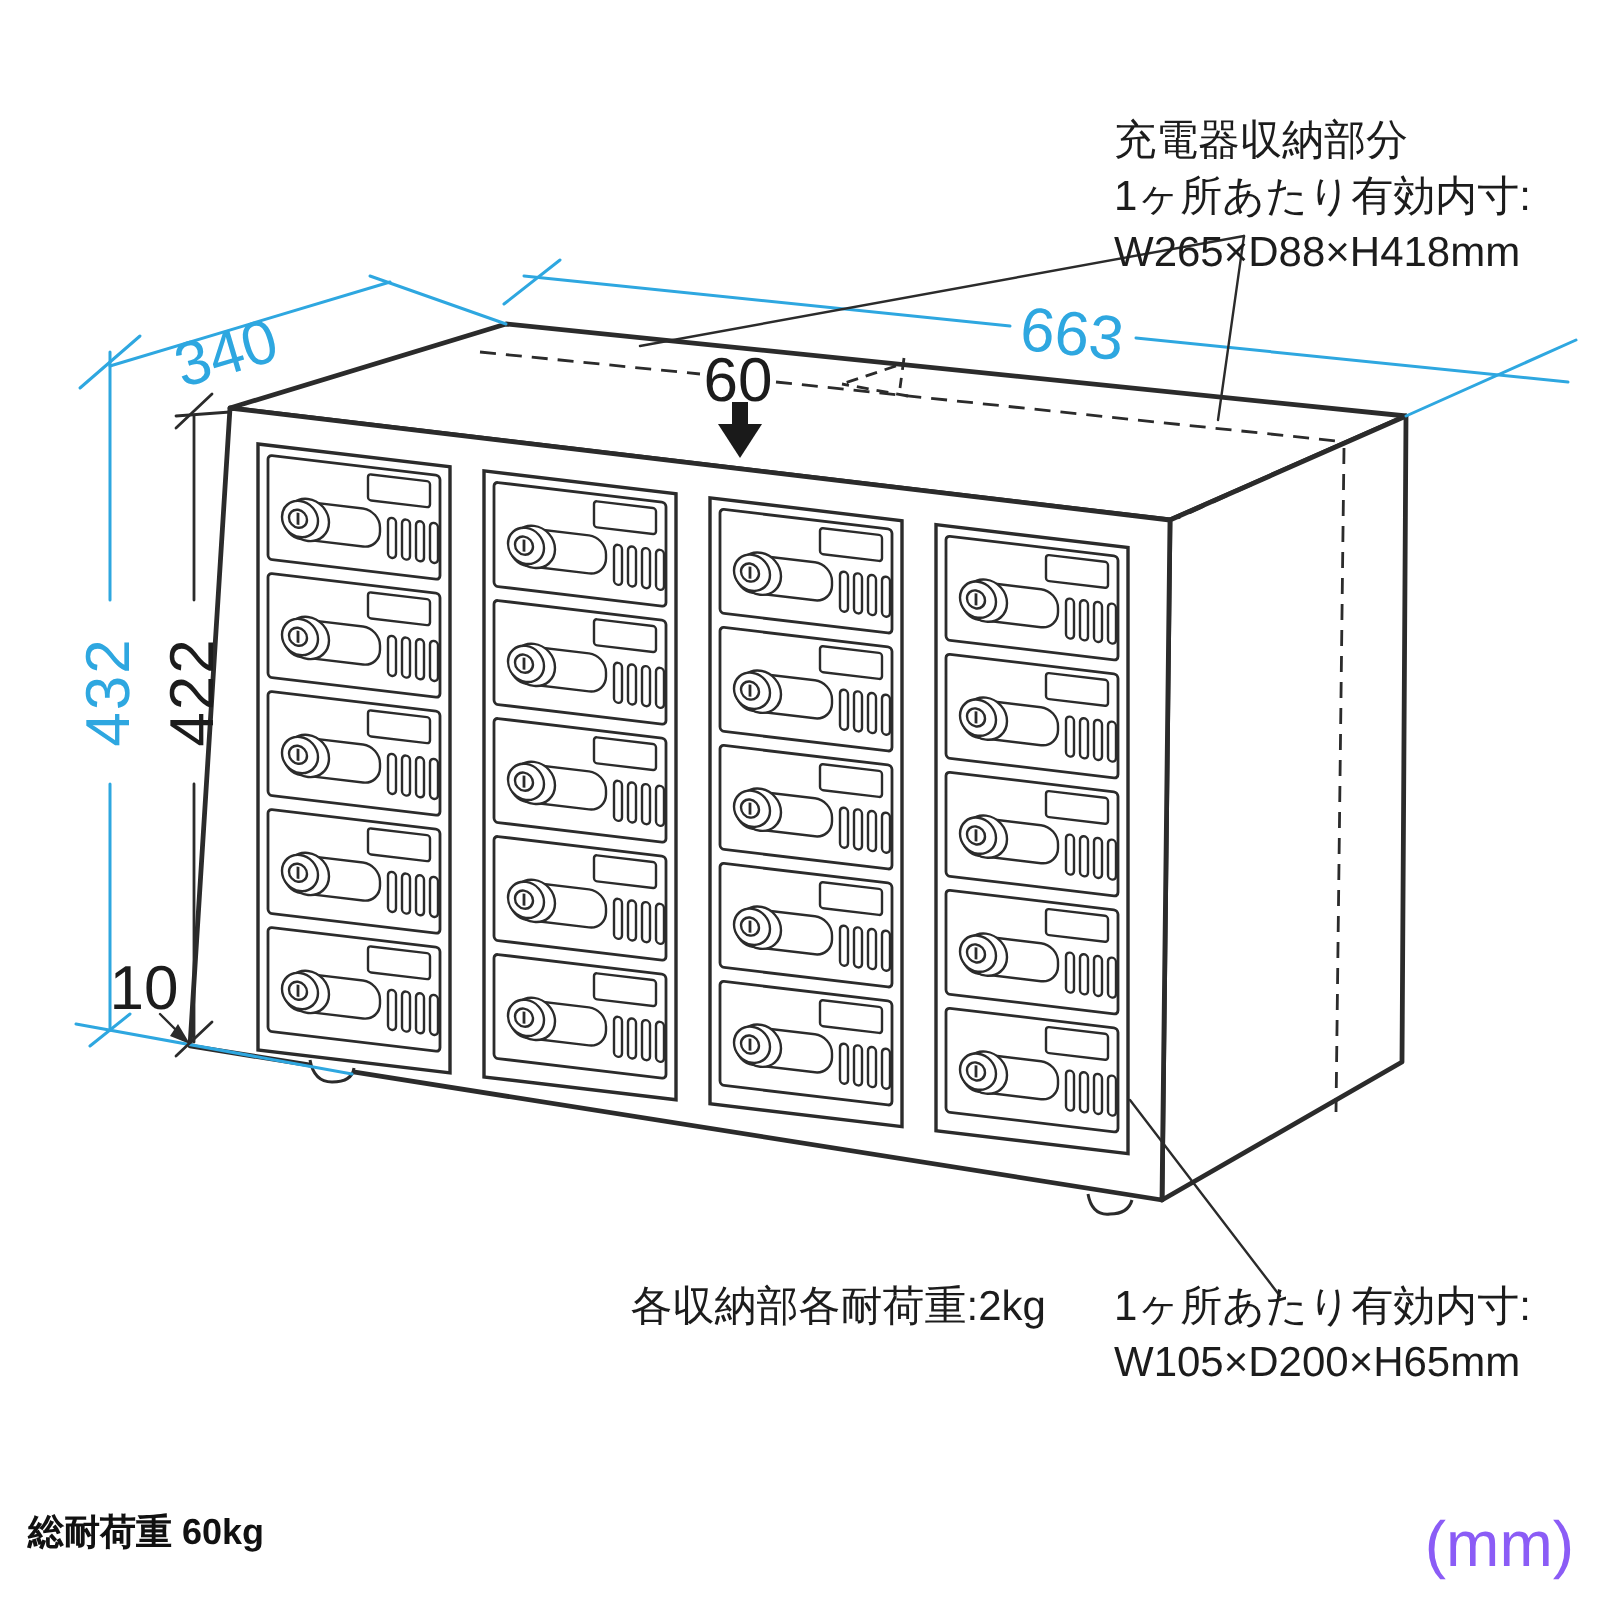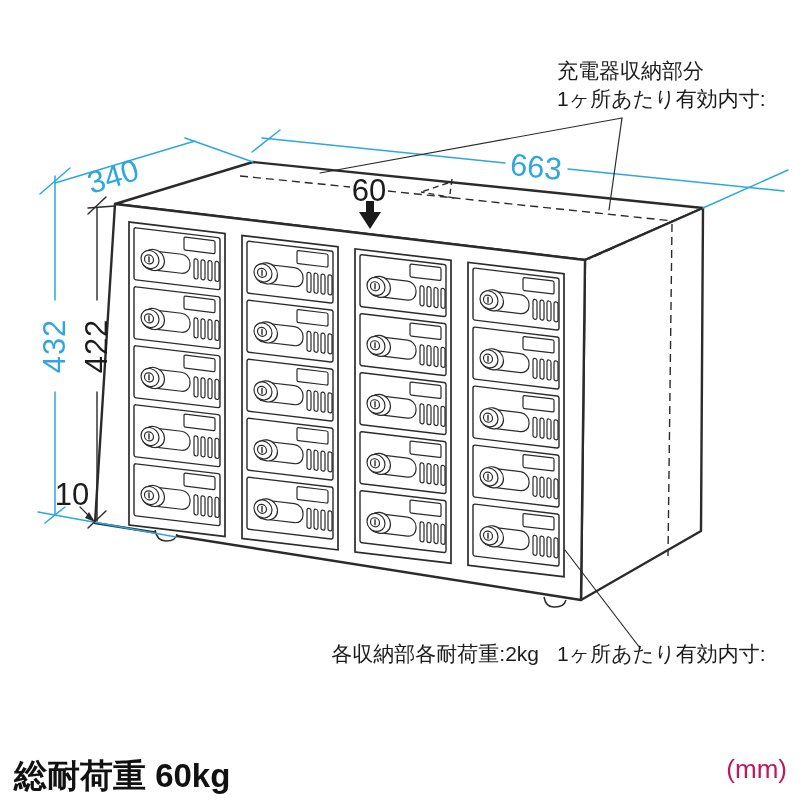--- a/index.html
+++ b/index.html
@@ -2,23 +2,23 @@
 <html><head>
 <meta charset="utf-8">
 <style>
   html,body{margin:0;padding:0;background:#fff;}
   .canvas{position:relative;width:800px;height:800px;background:#fff;overflow:hidden;
           font-family:"Liberation Sans","DejaVu Sans",sans-serif;}
   svg{position:absolute;left:0;top:0;}
   .ann{position:absolute;color:#1c1c1c;font-size:21px;line-height:28px;white-space:nowrap;}
   .ann span{display:block;}
   .dim-text{font-family:"Liberation Sans","DejaVu Sans",sans-serif;}
-  #ann-load{text-align:right;margin-left:16px;}
-  #total-load{position:absolute;left:14px;top:754px;font-size:33px;font-weight:bold;color:#111;}
-  #unit-note{position:absolute;right:13px;top:754px;font-size:26px;color:#be185d;}
+  #ann-load{text-align:right;}
+  #total-load{position:absolute;left:14px;top:754px;font-size:18px;font-weight:bold;color:#111;}
+  #unit-note{position:absolute;right:13px;top:754px;font-size:32px;color:#8b5cf6;}
 </style>
 </head>
 <body>
 
 <div class="canvas">
 
 <svg id="drawing" width="800" height="800" viewBox="0 0 800 800">
 
   <g fill="#ffffff" stroke="#2b2b2b" stroke-width="2.4" stroke-linejoin="round" stroke-linecap="round">
     <path d="M115,204 L253,162 L703,208 L585,260 Z"></path>
@@ -431,25 +431,27 @@
     <text transform="translate(54,346) rotate(-90)" dominant-baseline="central" fill="#2EA7E0" letter-spacing="1">432</text>
     <text transform="translate(96,346) rotate(-90)" dominant-baseline="central" fill="#1c1c1c" letter-spacing="1">422</text>
     <text transform="translate(72,494)" dominant-baseline="central" fill="#1c1c1c">10</text>
     <text transform="translate(369,190)" dominant-baseline="central" fill="#1c1c1c">60</text>
   </g>
 </svg>
 
   <div class="ann" id="ann-charger" style="left:557px;top:18px;margin-top:39px;">
     <span>充電器収納部分</span>
     <span>1ヶ所あたり有効内寸:</span>
+    <span>W265×D88×H418mm</span>
   </div>
 
   <div class="ann" id="ann-load" style="left:278px;top:640px;width:245px;">
     <span>各収納部各耐荷重:2kg</span>
   </div>
 
   <div class="ann" id="ann-smartphone" style="left:557px;top:640px;">
     <span>1ヶ所あたり有効内寸:</span>
+    <span>W105×D200×H65mm</span>
   </div>
 
   <div id="total-load">総耐荷重 60kg</div>
   <div id="unit-note">(mm)</div>
 </div>
 
 </body></html>

